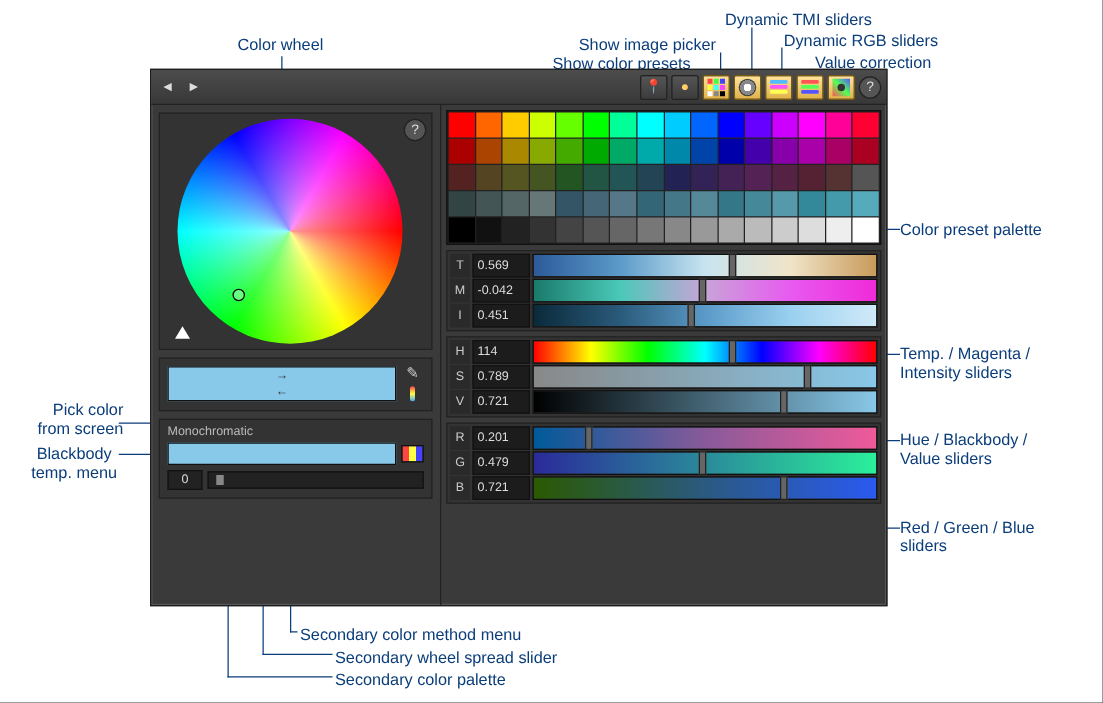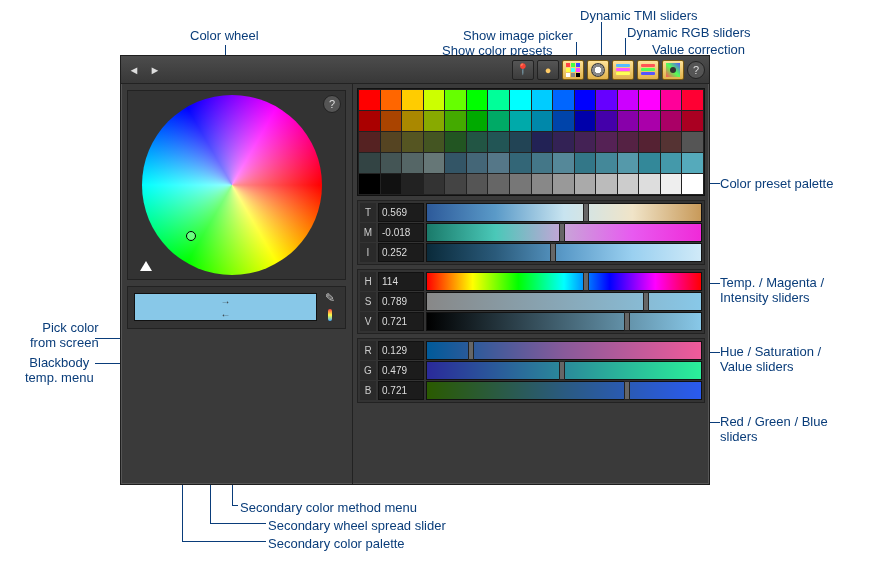--- a/index.html
+++ b/index.html
@@ -255,21 +255,21 @@
 <div class="leader" style="left:625px;top:38px;width:1px;height:32px"></div>
 <div class="leader" style="left:649px;top:55px;width:1px;height:16px"></div>
 
 <div class="label" style="left:720px;top:176px">Color preset palette</div>
 <div class="leader" style="left:570px;top:183px;width:150px;height:1px"></div>
 
 <div class="label" style="left:720px;top:275px;white-space:pre-line">Temp. / Magenta /
 Intensity sliders</div>
 <div class="leader" style="left:560px;top:283px;width:160px;height:1px"></div>
 
-<div class="label" style="left:720px;top:344px;white-space:pre-line">Hue / Saturation /
+<div class="label" style="left:720px;top:344px;white-space:pre-line">Hue / Blackbody /
 Value sliders</div>
 <div class="leader" style="left:560px;top:352px;width:160px;height:1px"></div>
 
 <div class="label" style="left:720px;top:414px;white-space:pre-line">Red / Green / Blue
 sliders</div>
 <div class="leader" style="left:560px;top:422px;width:160px;height:1px"></div>
 
 <div class="label" style="left:30px;top:320px;text-align:right;white-space:pre-line">Pick color
 from screen</div>
 <div class="leader" style="left:95px;top:338px;width:240px;height:1px"></div>
@@ -356,20 +356,31 @@
             <div class="pc-tool">
                 <span>✎</span>
               </div>
             <div class="pc-tool">
                 <span style="background:linear-gradient(#f44,#ff4,#4af);width:4px;height:12px;display:inline-block;border-radius:2px"></span>
               </div>
           </div>
         </div>
       </div>
 
+      <div class="section">
+        <div class="section-title">Monochromatic</div>
+        <div class="mono-row" style="margin-bottom:4px">
+          <div class="mono-strip" style="flex:1;margin:0"></div>
+          <div class="mono-icon"></div>
+        </div>
+        <div class="mono-bottom">
+          <div class="mono-val">0</div>
+          <div class="mono-slider"></div>
+        </div>
+      </div>
     </div>
 
     <div class="right-col">
       <div class="preset-grid" id="preset-grid">
           <div style="background: rgb(255, 0, 0);"></div>
           <div style="background: rgb(255, 102, 0);"></div>
           <div style="background: rgb(255, 204, 0);"></div>
           <div style="background: rgb(204, 255, 0);"></div>
           <div style="background: rgb(102, 255, 0);"></div>
           <div style="background: rgb(0, 255, 0);"></div>
@@ -452,28 +463,28 @@
       <div class="slider-group" id="tmi-group">
           <div class="slider-row">
             <div class="slider-label">T</div>
             <div class="slider-val">0.569</div>
             <div class="slider-track g-temp">
               <div class="slider-handle" style="left:56.99999999999999%"></div>
             </div>
           </div>
           <div class="slider-row">
             <div class="slider-label">M</div>
-            <div class="slider-val">-0.018</div>
+            <div class="slider-val">-0.042</div>
             <div class="slider-track g-mag">
               <div class="slider-handle" style="left:48%"></div>
             </div>
           </div>
           <div class="slider-row">
             <div class="slider-label">I</div>
-            <div class="slider-val">0.252</div>
+            <div class="slider-val">0.451</div>
             <div class="slider-track g-int">
               <div class="slider-handle" style="left:45%"></div>
             </div>
           </div>
         </div>
       <div class="slider-group" id="hsv-group">
           <div class="slider-row">
             <div class="slider-label">H</div>
             <div class="slider-val">114</div>
             <div class="slider-track g-hue">
@@ -491,21 +502,21 @@
             <div class="slider-label">V</div>
             <div class="slider-val">0.721</div>
             <div class="slider-track g-val">
               <div class="slider-handle" style="left:72%"></div>
             </div>
           </div>
         </div>
       <div class="slider-group" id="rgb-group">
           <div class="slider-row">
             <div class="slider-label">R</div>
-            <div class="slider-val">0.129</div>
+            <div class="slider-val">0.201</div>
             <div class="slider-track g-r">
               <div class="slider-handle" style="left:15%"></div>
             </div>
           </div>
           <div class="slider-row">
             <div class="slider-label">G</div>
             <div class="slider-val">0.479</div>
             <div class="slider-track g-g">
               <div class="slider-handle" style="left:48%"></div>
             </div>

